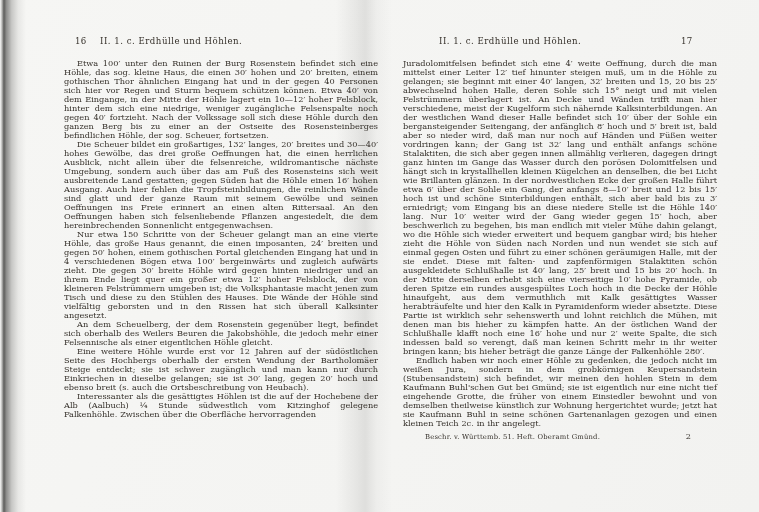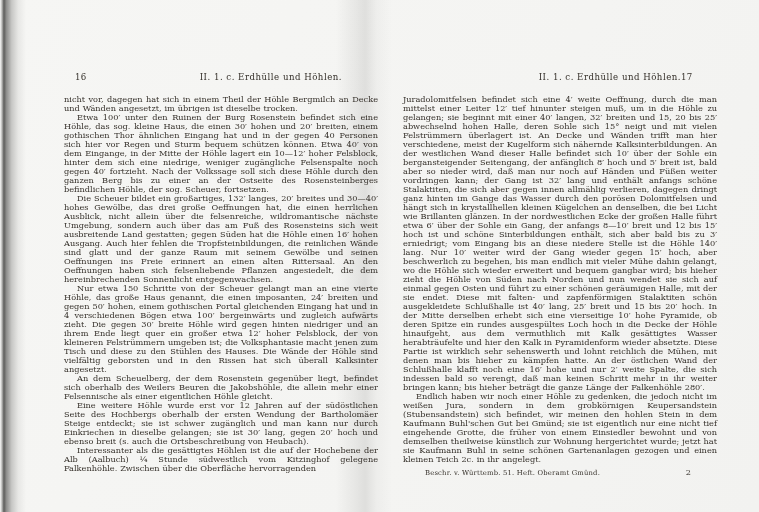--- a/index.html
+++ b/index.html
@@ -18,32 +18,32 @@
       #fbfbfa 0%, #bdbdbb 7%, #5d5d5b 15%, #8f8f8d 25%,
       #c7c7c5 45%, #e7e7e5 70%, rgba(246,246,244,0) 100%);
   }
   .gutter-shadow {
     position: absolute; left: 336px; top: 0; bottom: 0; width: 56px;
     background: linear-gradient(to right,
       rgba(110,110,108,0) 0%, rgba(110,110,108,0.10) 35%,
       rgba(110,110,108,0.16) 52%, rgba(110,110,108,0.05) 72%,
       rgba(110,110,108,0) 100%);
   }
-  .page { position: absolute; top: 48px; width: 314px; }
+  .page { position: absolute; top: 36px; width: 314px; }
   .page.left  { left: 64px; }
   .page.right { left: 403px; }
   .running-header {
     display: flex; align-items: baseline;
     font-size: 8.6px; line-height: 10px;
     margin-bottom: 13px; letter-spacing: 0.2px;
   }
   .pnum { width: 36px; font-size: 8.6px; }
   .pnum.lead { text-align: left; padding-left: 11px; box-sizing: border-box; }
   .pnum.tail { text-align: left; padding-right: 1px; box-sizing: border-box; }
-  .rtitle { flex: 1; text-align: right; letter-spacing: 0.5px; margin-top: 24px; }
+  .rtitle { flex: 1; text-align: left; letter-spacing: 0.5px; }
   .body p {
     margin: 0;
     font-size: 8.2px;
     line-height: 9px;
     text-align: justify;
     text-indent: 13px;
     hyphens: auto;
     -webkit-hyphens: auto;
     word-spacing: 0.3px;
   }
@@ -62,25 +62,24 @@
   <div class="edge-shadow"></div>
   <div class="gutter-shadow"></div>
 
   <div class="page left">
     <div class="running-header">
       <span class="pnum lead">16</span>
       <span class="rtitle">II. 1. c. Erdhülle und Höhlen.</span>
       <span class="pnum"></span>
     </div>
     <div class="body">
-      <p class="noindent">nicht vor, dagegen hat sich in einem Theil der Höhle Bergmilch an Decke und Wänden angesetzt, im übrigen ist dieselbe trocken.</p>
       <p>Etwa 100′ unter den Ruinen der Burg Rosenstein befindet sich eine Höhle, das sog. kleine Haus, die einen 30′ hohen und 20′ breiten, einem gothischen Thor ähnlichen Eingang hat und in der gegen 40 Personen sich hier vor Regen und Sturm bequem schützen können. Etwa 40′ von dem Eingange, in der Mitte der Höhle lagert ein 10—12′ hoher Felsblock, hinter dem sich eine niedrige, weniger zugängliche Felsenspalte noch gegen 40′ fortzieht. Nach der Volkssage soll sich diese Höhle durch den ganzen Berg bis zu einer an der Ostseite des Rosensteinberges befindlichen Höhle, der sog. Scheuer, fortsetzen.</p>
       <p>Die Scheuer bildet ein großartiges, 132′ langes, 20′ breites und 30—40′ hohes Gewölbe, das drei große Oeffnungen hat, die einen herrlichen Ausblick, nicht allein über die felsenreiche, wildromantische nächste Umgebung, sondern auch über das am Fuß des Rosensteins sich weit ausbreitende Land gestatten; gegen Süden hat die Höhle einen 16′ hohen Ausgang. Auch hier fehlen die Tropfsteinbildungen, die reinlichen Wände sind glatt und der ganze Raum mit seinem Gewölbe und seinen Oeffnungen ins Freie erinnert an einen alten Rittersaal. An den Oeffnungen haben sich felsenliebende Pflanzen angesiedelt, die dem hereinbrechenden Sonnenlicht entgegenwachsen.</p>
       <p>Nur etwa 150 Schritte von der Scheuer gelangt man an eine vierte Höhle, das große Haus genannt, die einen imposanten, 24′ breiten und gegen 50′ hohen, einem gothischen Portal gleichenden Eingang hat und in 4 verschiedenen Bögen etwa 100′ bergeinwärts und zugleich aufwärts zieht. Die gegen 30′ breite Höhle wird gegen hinten niedriger und an ihrem Ende liegt quer ein großer etwa 12′ hoher Felsblock, der von kleineren Felstrümmern umgeben ist; die Volksphantasie macht jenen zum Tisch und diese zu den Stühlen des Hauses. Die Wände der Höhle sind vielfältig geborsten und in den Rissen hat sich überall Kalksinter angesetzt.</p>
-      <p>An dem Scheuelberg, der dem Rosenstein gegenüber liegt, befindet sich oberhalb des Weilers Beuren die Jakobshöhle, die allein mehr einer Felsennische als einer eigentlichen Höhle gleicht.</p>
+      <p>An dem Scheuelberg, der dem Rosenstein gegenüber liegt, befindet sich oberhalb des Weilers Beuren die Jakobshöhle, die jedoch mehr einer Felsennische als einer eigentlichen Höhle gleicht.</p>
       <p>Eine weitere Höhle wurde erst vor 12 Jahren auf der südöstlichen Seite des Hochbergs oberhalb der ersten Wendung der Bartholomäer Steige entdeckt; sie ist schwer zugänglich und man kann nur durch Einkriechen in dieselbe gelangen; sie ist 30′ lang, gegen 20′ hoch und ebenso breit (s. auch die Ortsbeschreibung von Heubach).</p>
       <p>Interessanter als die gesättigtes Höhlen ist die auf der Hochebene der Alb (Aalbuch) ¼ Stunde südwestlich vom Kitzinghof gelegene Falkenhöhle. Zwischen über die Oberfläche hervorragenden</p>
     </div>
   </div>
 
   <div class="page right">
     <div class="running-header">
       <span class="pnum"></span>
       <span class="rtitle">II. 1. c. Erdhülle und Höhlen.</span>
       <span class="pnum tail">17</span>

